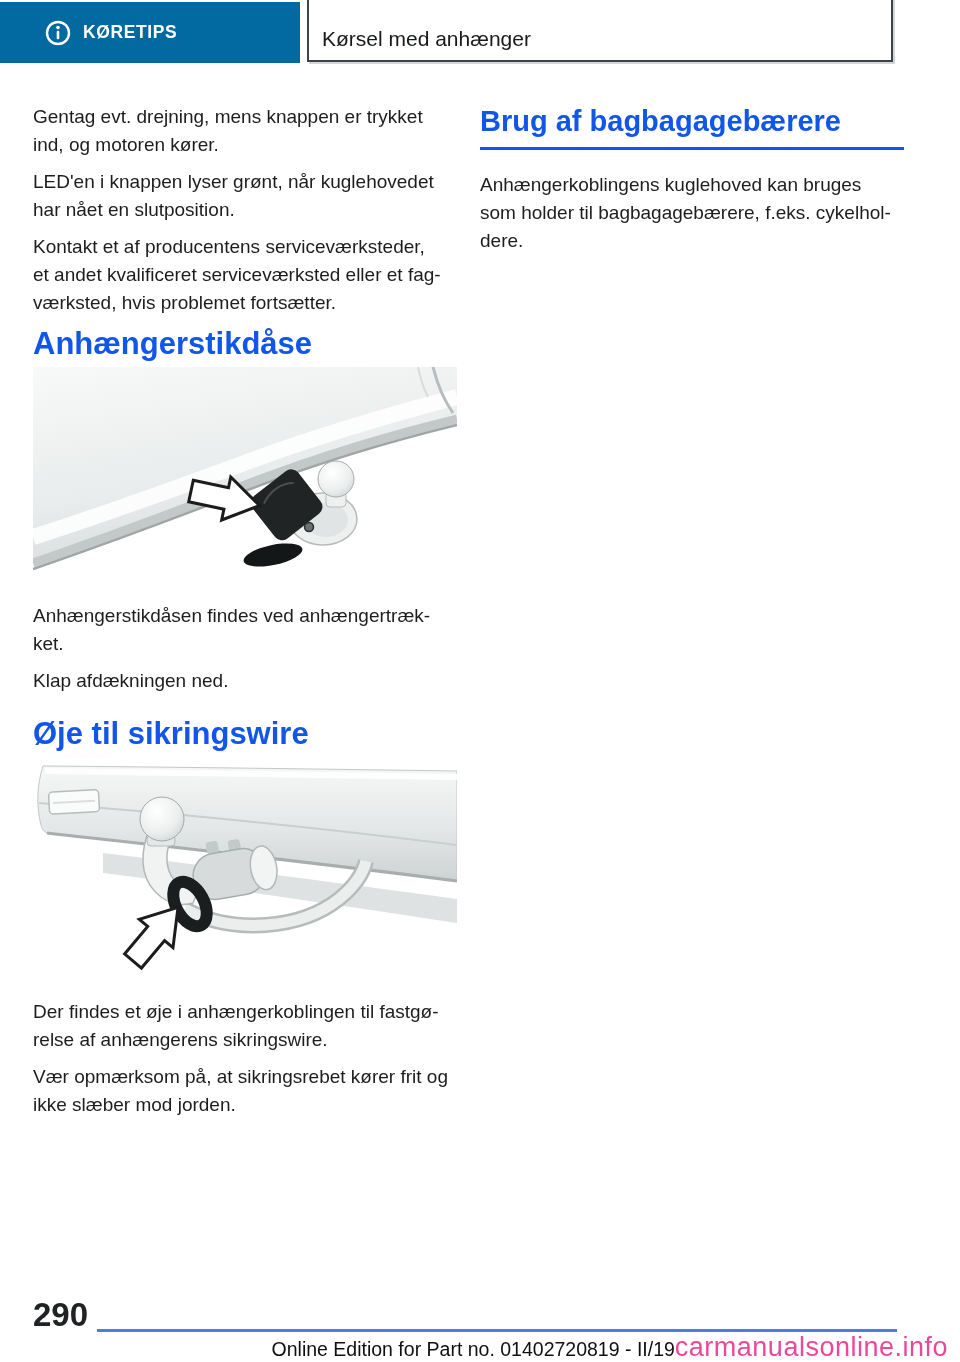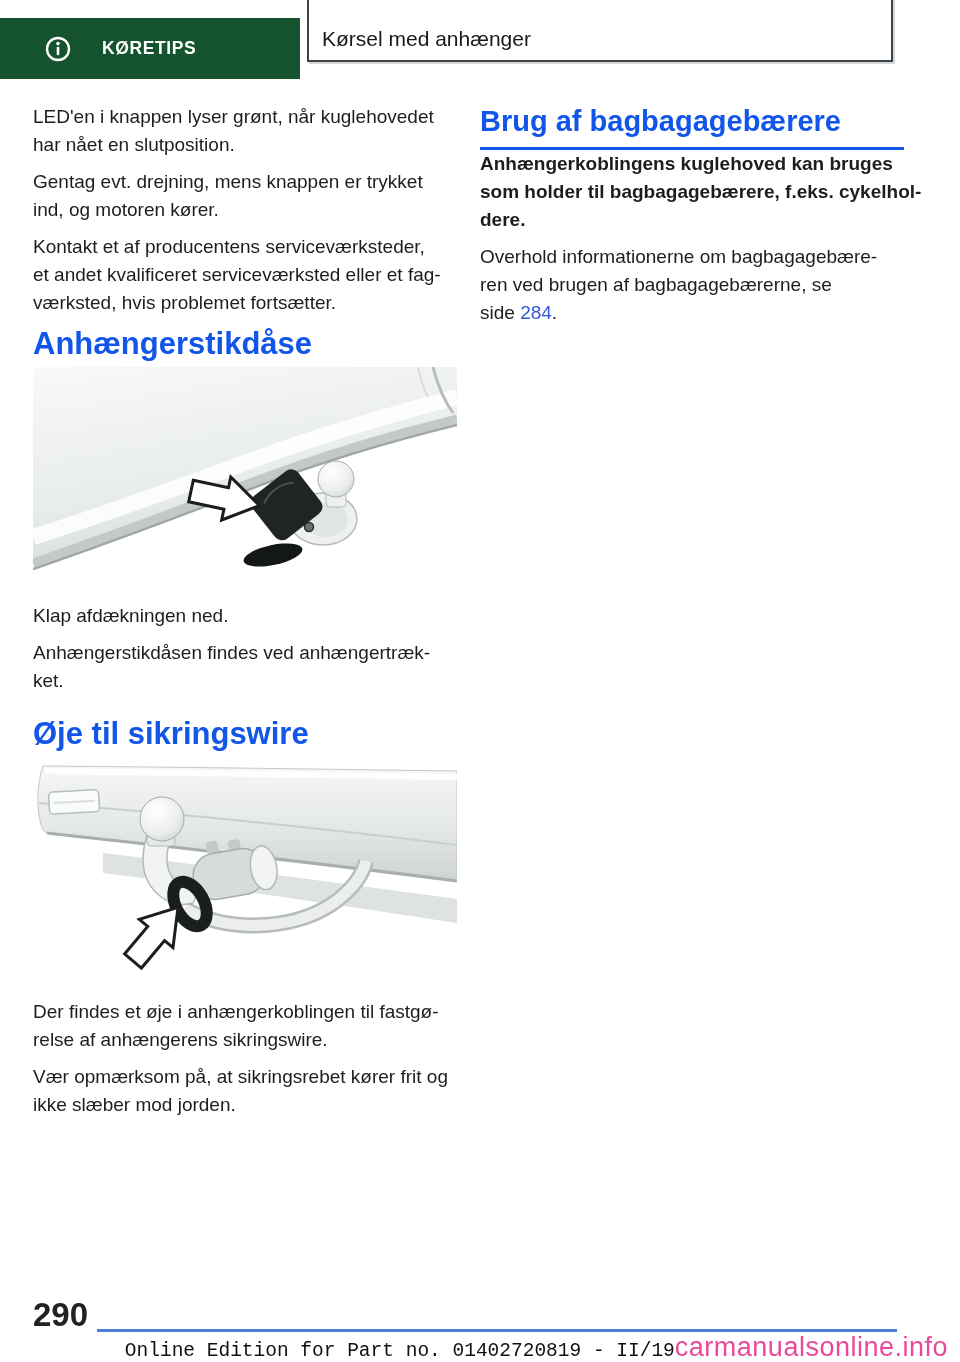--- a/index.html
+++ b/index.html
@@ -1,68 +1,68 @@
 <!DOCTYPE html>
 <html><head>
 <meta charset="utf-8">
 <style>
   html,body{margin:0;padding:0;background:#ffffff;}
   .page{position:relative;width:960px;height:1362px;background:#ffffff;overflow:hidden;
         font-family:"Liberation Sans", sans-serif;color:#1d1d1d;}
 
   
-  .badge{position:absolute;left:0;top:2px;width:300px;height:61px;background:#14532d;
-         display:flex;align-items:center;padding-left:45px;box-sizing:border-box;gap:31px;margin-top:16px;}
+  .badge{position:absolute;left:0;top:2px;width:300px;height:61px;background:#0369a1;
+         display:flex;align-items:center;padding-left:45px;box-sizing:border-box;gap:12px;}
   .badge-label{color:#ffffff;font-size:17.5px;font-weight:bold;letter-spacing:.6px;}
   .title-box{position:absolute;left:307px;top:-4px;width:586px;height:66px;background:#ffffff;
              border:2px solid #3d4449;box-sizing:border-box;display:flex;align-items:flex-end;
              padding:0 0 9px 13px;box-shadow:2px 2px 0 rgba(160,165,168,.45);}
   .title-box span{font-size:21px;color:#17191b;}
 
   
   .col{position:absolute;top:103px;}
   .col-left{left:33px;width:424px;}
   .col-right{left:480px;width:424px;}
   .p{margin:0 0 9px;font-size:19px;line-height:28px;white-space:nowrap;color:#1d1d1d;}
   .h3{margin:12px 0 8px;font-size:31px;line-height:30px;font-weight:bold;color:#1156e8;}
   .h3-eye{margin-top:24px;}
   .h2{margin:0;font-size:29px;line-height:36px;font-weight:bold;color:#1156e8;
       border-bottom:3px solid #1156e8;padding-bottom:8px;}
-  .p-first{font-weight:bold;}
+  .p-first{margin-top:21px;}
   .fig{display:block;margin:0 0 10px;}
   .fig2{margin:4px 0 26px;}
   .page-link{color:#3457dc;text-decoration:none;cursor:pointer;}
 
   
   .page-num{position:absolute;left:33px;top:1296px;font-size:33px;font-weight:bold;color:#202223;}
   .footer-rule{position:absolute;left:97px;top:1329px;width:800px;height:3px;background:#4d7ede;}
   .footer-row{position:absolute;left:0;top:1332px;width:948px;text-align:right;white-space:nowrap;}
-  .edition{font-size:19.5px;color:#101010;font-family:Liberation Mono, monospace;}
+  .edition{font-size:19.5px;color:#101010;}
   .watermark{font-size:27px;color:#ec4899;letter-spacing:.5px;}
 </style>
 </head>
 <body>
 
 <div class="page">
 
   <div class="badge">
     <svg width="26" height="26" viewBox="0 0 26 26" aria-hidden="true">
       <circle cx="13" cy="13" r="11" fill="none" stroke="#ffffff" stroke-width="2.4"></circle>
       <circle cx="13" cy="7.6" r="1.8" fill="#ffffff"></circle>
       <rect x="11.7" y="10.8" width="2.6" height="8.4" rx="1.2" fill="#ffffff"></rect>
     </svg>
     <span class="badge-label">KØRETIPS</span>
   </div>
   <div class="title-box">
     <span>Kørsel med anhænger</span>
   </div>
 
   <div class="col col-left">
+    <p class="p">Gentag evt. drejning, mens knappen er trykket<br>ind, og motoren kører.</p>
     <p class="p">LED'en i knappen lyser grønt, når kuglehovedet<br>har nået en slutposition.</p>
-    <p class="p">Gentag evt. drejning, mens knappen er trykket<br>ind, og motoren kører.</p>
     <p class="p">Kontakt et af producentens serviceværksteder,<br>et andet kvalificeret serviceværksted eller et fag-<br>værksted, hvis problemet fortsætter.</p>
 
     <h3 class="h3">Anhængerstikdåse</h3>
 
     <svg class="fig fig1" width="424" height="225" viewBox="0 0 424 225" aria-hidden="true">
       <defs>
         <linearGradient id="f1g" x1="0" y1="0" x2="0.35" y2="1">
           <stop offset="0" stop-color="#f8f9f9"></stop>
             <stop offset="0.65" stop-color="#e9ecec"></stop>
             <stop offset="1" stop-color="#d7dbdb"></stop>
@@ -89,22 +89,22 @@
           <path d="M-18,-16 C-6,-22 8,-22 18,-14" fill="none" stroke="#4a4e4e" stroke-width="2"></path>
         </g>
         <ellipse transform="translate(240,188) rotate(-12)" rx="30" ry="10" fill="#141717"></ellipse>
         <circle cx="276" cy="160" r="4.5" fill="#6a6f6f" stroke="#2a2d2d" stroke-width="1.5"></circle>
       </g>
       <g transform="translate(158,124) rotate(12)">
         <polygon points="0,-11 36,-11 36,-22 70,0 36,22 36,11 0,11" fill="#ffffff" stroke="#1c1c1c" stroke-width="3"></polygon>
       </g>
     </svg>
 
+    <p class="p">Anhængerstikdåsen findes ved anhængertræk-<br>ket.</p>
     <p class="p">Klap afdækningen ned.</p>
-    <p class="p">Anhængerstikdåsen findes ved anhængertræk-<br>ket.</p>
 
     <h3 class="h3 h3-eye">Øje til sikringswire</h3>
 
     <svg class="fig fig2" width="424" height="215" viewBox="0 0 424 215" aria-hidden="true">
       <defs>
         <linearGradient id="f2g" x1="0" y1="0" x2="0" y2="1">
           <stop offset="0" stop-color="#f6f7f7"></stop>
             <stop offset="0.55" stop-color="#e4e7e7"></stop>
             <stop offset="1" stop-color="#cdd2d2"></stop>
         </linearGradient>
@@ -140,24 +140,20 @@
       </g>
     </svg>
 
     <p class="p">Der findes et øje i anhængerkoblingen til fastgø-<br>relse af anhængerens sikringswire.</p>
     <p class="p">Vær opmærksom på, at sikringsrebet kører frit og<br>ikke slæber mod jorden.</p>
   </div>
 
   <div class="col col-right">
     <h2 class="h2">Brug af bagbagagebærere</h2>
     <p class="p p-first">Anhængerkoblingens kuglehoved kan bruges<br>som holder til bagbagagebærere, f.eks. cykelhol-<br>dere.</p>
-    <p class="p">
-      <span>Overhold informationerne om bagbagagebære-<br>ren ved brugen af bagbagagebærerne, se</span><br>
-      <span>side </span><a class="page-link">284</a><span>.</span>
-    </p>
   </div>
 
   <div class="page-num">290</div>
   <div class="footer-rule"></div>
   <div class="footer-row">
     <span class="edition">Online Edition for Part no. 01402720819 - II/19</span><span class="watermark">carmanualsonline.info</span>
   </div>
 
 </div>
 

